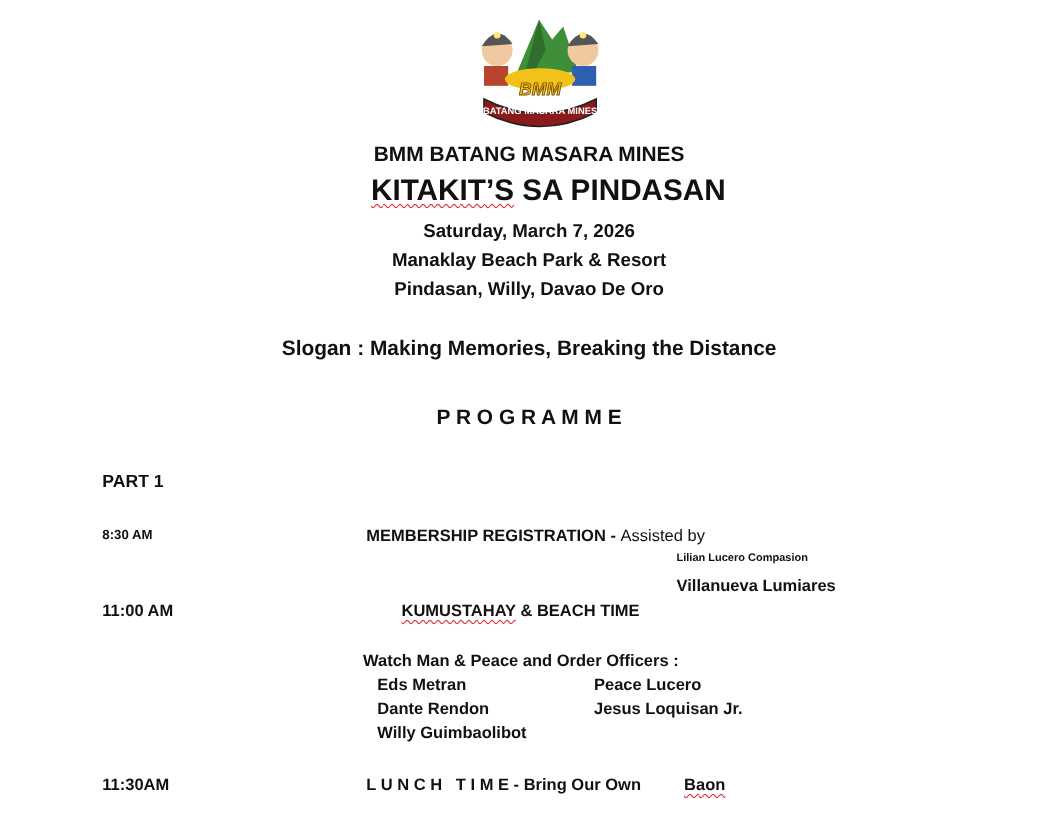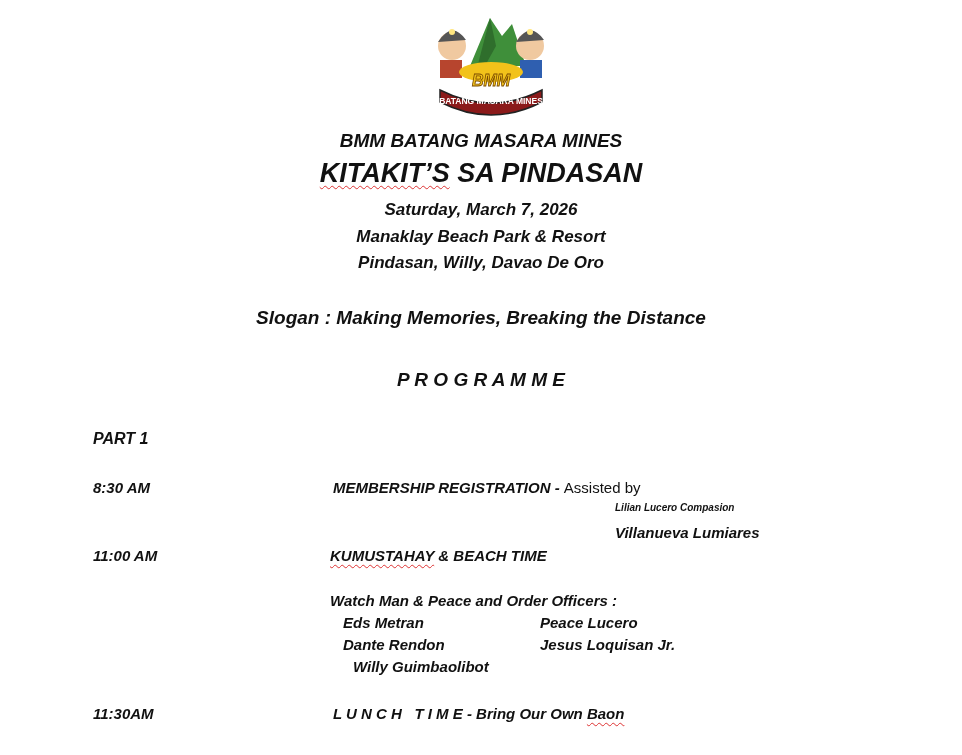--- a/index.html
+++ b/index.html
@@ -1,21 +1,21 @@
 <!DOCTYPE html>
 <html><head>
 <meta charset="utf-8">
 <style>
   html, body { margin:0; padding:0; background:#ffffff; }
   body { width:962px; height:755px; position:relative; overflow:hidden;
          font-family:"Liberation Sans", sans-serif; color:#111; }
   .abs { position:absolute; white-space:nowrap; }
   .c { left:0; width:962px; text-align:center; }
-  .b { font-weight:bold;font-style:italic; }
-  .squig { text-decoration: underline wavy #d33; text-decoration-thickness:1px; text-underline-offset:3px; }
+  .b { font-weight:bold; }
+  .squig { text-decoration: underline wavy #d33; text-decoration-thickness:1px; text-underline-offset:3px;margin-left:35px; }
   #logo { left:430px; top:6px; width:122px; height:112px; }
 </style>
 </head>
 <body>
 
 <div id="logo" class="abs">
   <svg width="122" height="112" viewBox="0 0 122 112">
     <polygon points="40,60 60,12 72,30 82,18 96,60" fill="#3f8f3a"></polygon>
     <polygon points="60,12 66,40 56,58 48,58" fill="#2f6e2c"></polygon>
     <circle cx="22" cy="40" r="14" fill="#f0c9a0"></circle>
@@ -37,29 +37,29 @@
 <div class="abs c b" style="top:158px;font-size:27px;"><span class="squig">KITAKIT’S</span><span> SA PINDASAN</span></div>
 <div class="abs c b" style="top:200px;font-size:17px;">Saturday, March 7, 2026</div>
 <div class="abs c b" style="top:227px;font-size:17px;">Manaklay Beach Park &amp; Resort</div>
 <div class="abs c b" style="top:253px;font-size:17px;">Pindasan, Willy, Davao De Oro</div>
 
 <div class="abs c b" style="top:307px;font-size:19px;">Slogan : Making Memories, Breaking the Distance</div>
 <div class="abs c b" style="top:369px;font-size:19px;">P R O G R A M M E</div>
 
 <div class="abs b" style="left:93px;top:430px;font-size:16px;">PART 1</div>
 
-<div class="abs b" style="left:93px;top:479px;font-size:15px;text-align:center;">8:30 AM</div>
+<div class="abs b" style="left:93px;top:479px;font-size:12px;text-align:center;">8:30 AM</div>
 <div class="abs" style="left:333px;top:479px;font-size:15px;"><span class="b">MEMBERSHIP REGISTRATION</span><span class="b"> - </span><span>Assisted by</span></div>
 <div class="abs b" style="left:615px;top:502px;font-size:10px;">Lilian Lucero Compasion</div>
 <div class="abs b" style="left:615px;top:524px;font-size:15px;">Villanueva Lumiares</div>
 
 <div class="abs b" style="left:93px;top:547px;font-size:15px;">11:00 AM</div>
 <div class="abs b" style="left:330px;top:547px;font-size:15px;"><span class="squig">KUMUSTAHAY</span><span> &amp; BEACH TIME</span></div>
 
 <div class="abs b" style="left:330px;top:592px;font-size:15px;">Watch Man &amp; Peace and Order Officers :</div>
 <div class="abs b" style="left:343px;top:614px;font-size:15px;">Eds Metran</div>
 <div class="abs b" style="left:343px;top:636px;font-size:15px;">Dante Rendon</div>
-<div class="abs b" style="left:353px;top:658px;font-size:15px;">Willy Guimbaolibot</div>
+<div class="abs b" style="left:343px;top:658px;font-size:15px;">Willy Guimbaolibot</div>
 <div class="abs b" style="left:540px;top:614px;font-size:15px;">Peace Lucero</div>
 <div class="abs b" style="left:540px;top:636px;font-size:15px;">Jesus Loquisan Jr.</div>
 
 <div class="abs b" style="left:93px;top:705px;font-size:15px;">11:30AM</div>
 <div class="abs b" style="left:333px;top:705px;font-size:15px;"><span style="white-space:pre;">L U N C H   T I M E</span><span> - Bring Our Own </span><span class="squig">Baon</span></div>
 
 </body></html>

